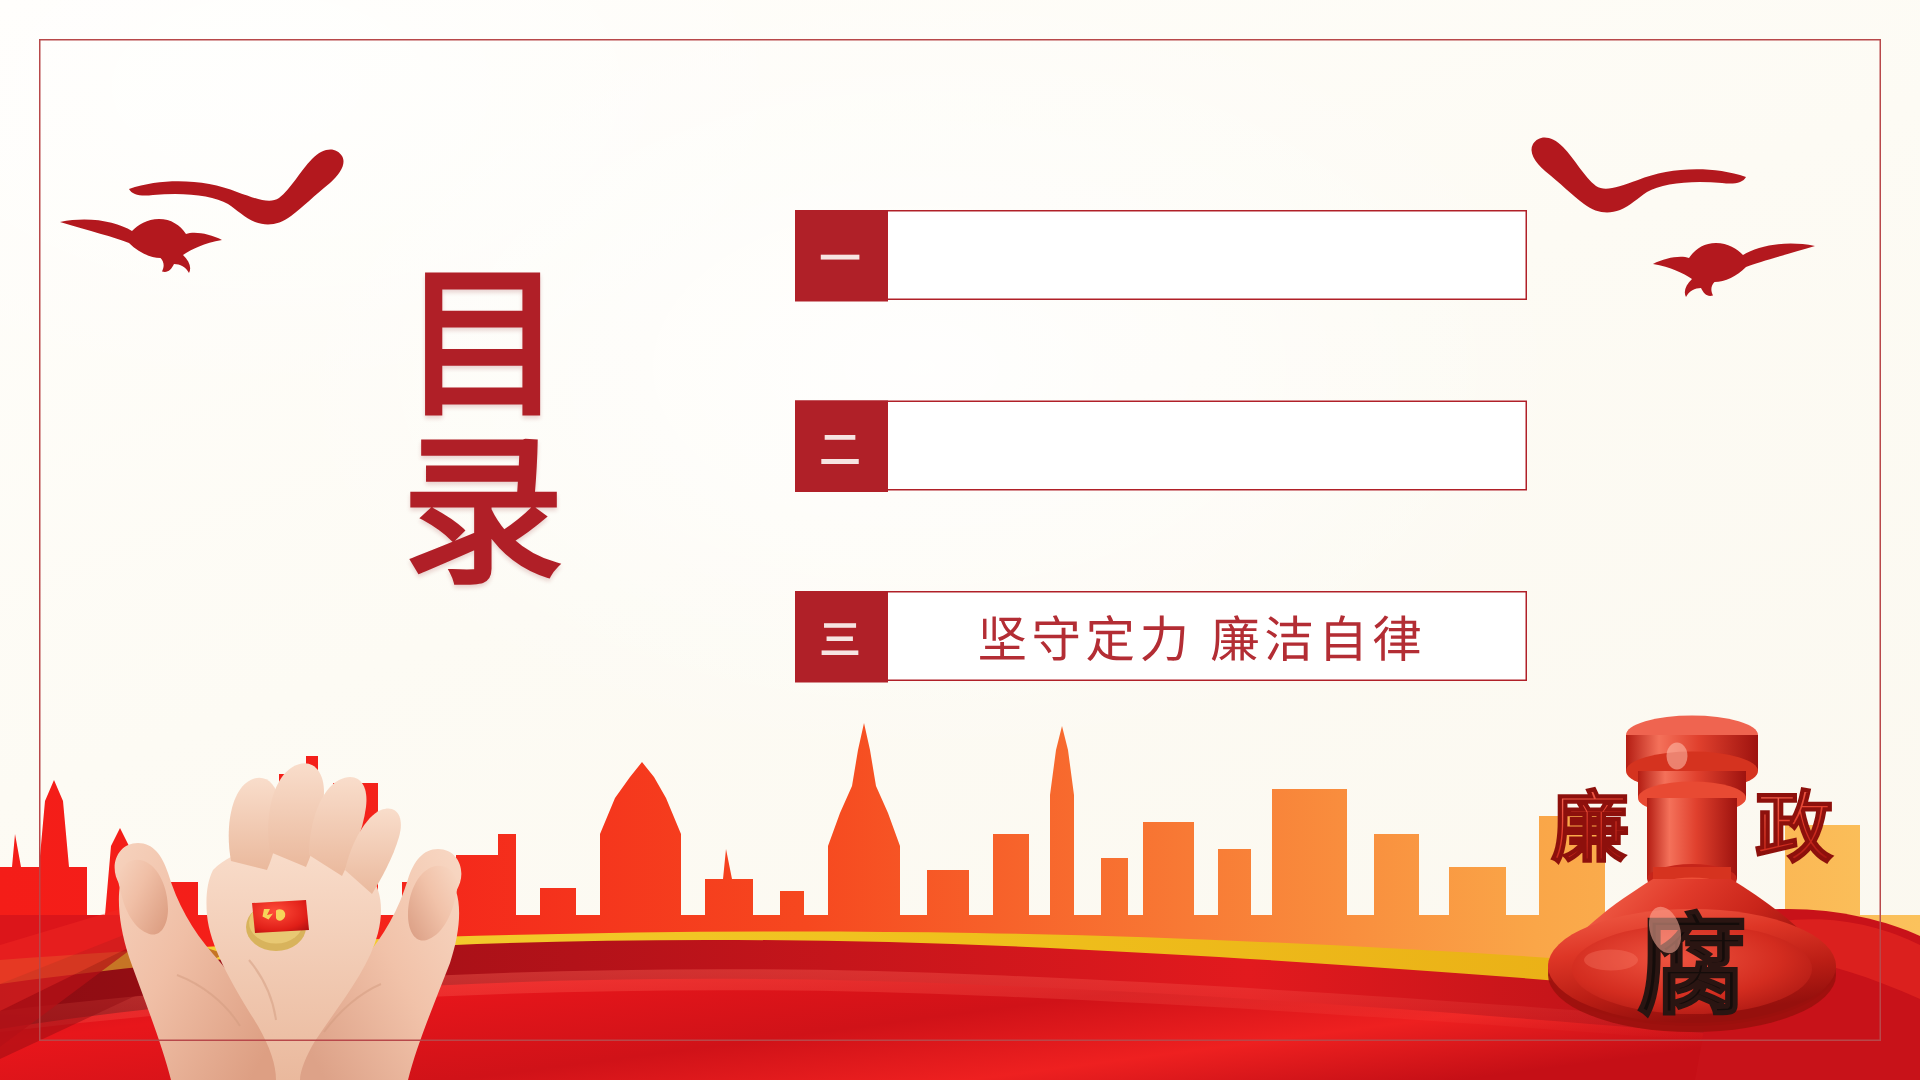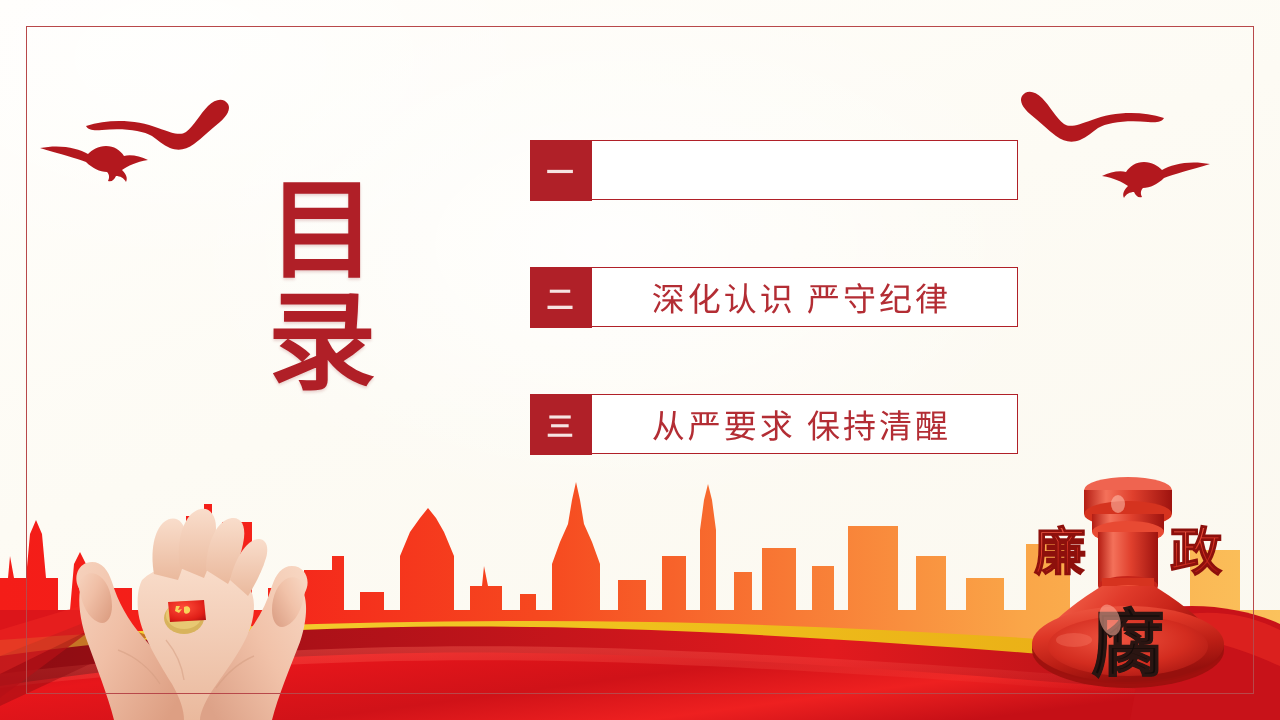--- a/index.html
+++ b/index.html
@@ -410,25 +410,24 @@
   </div>
 
   <div class="agenda">
 
     <div class="row">
       <div class="row-num">一</div>
     </div>
 
     <div class="row">
       <div class="row-num">二</div>
-      <div class="row-label">深化认识 严守纪律</div>
     </div>
 
     <div class="row">
       <div class="row-num">三</div>
-      <div class="row-label">从严要求 保持清醒</div>
+      <div class="row-label">坚守定力 廉洁自律</div>
     </div>
 
   </div>
 
   <div class="frame"></div>
 
 </div>
 
 </body></html>

